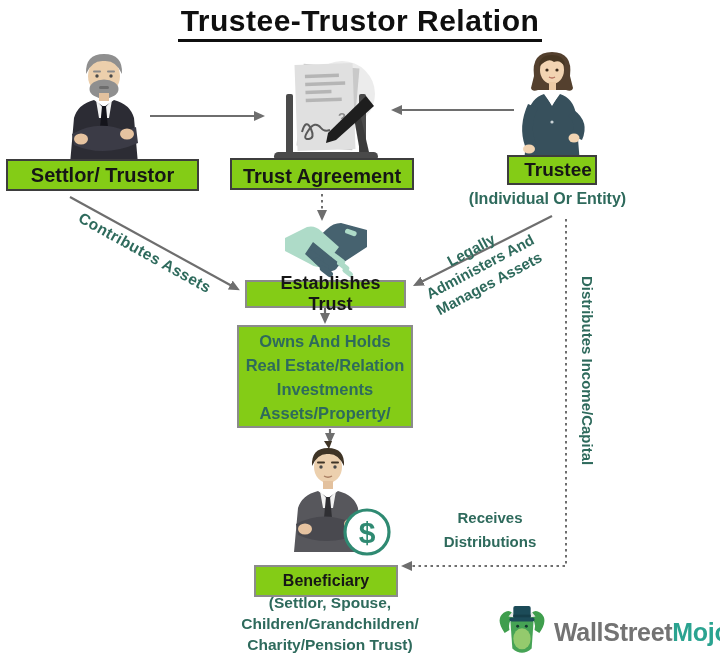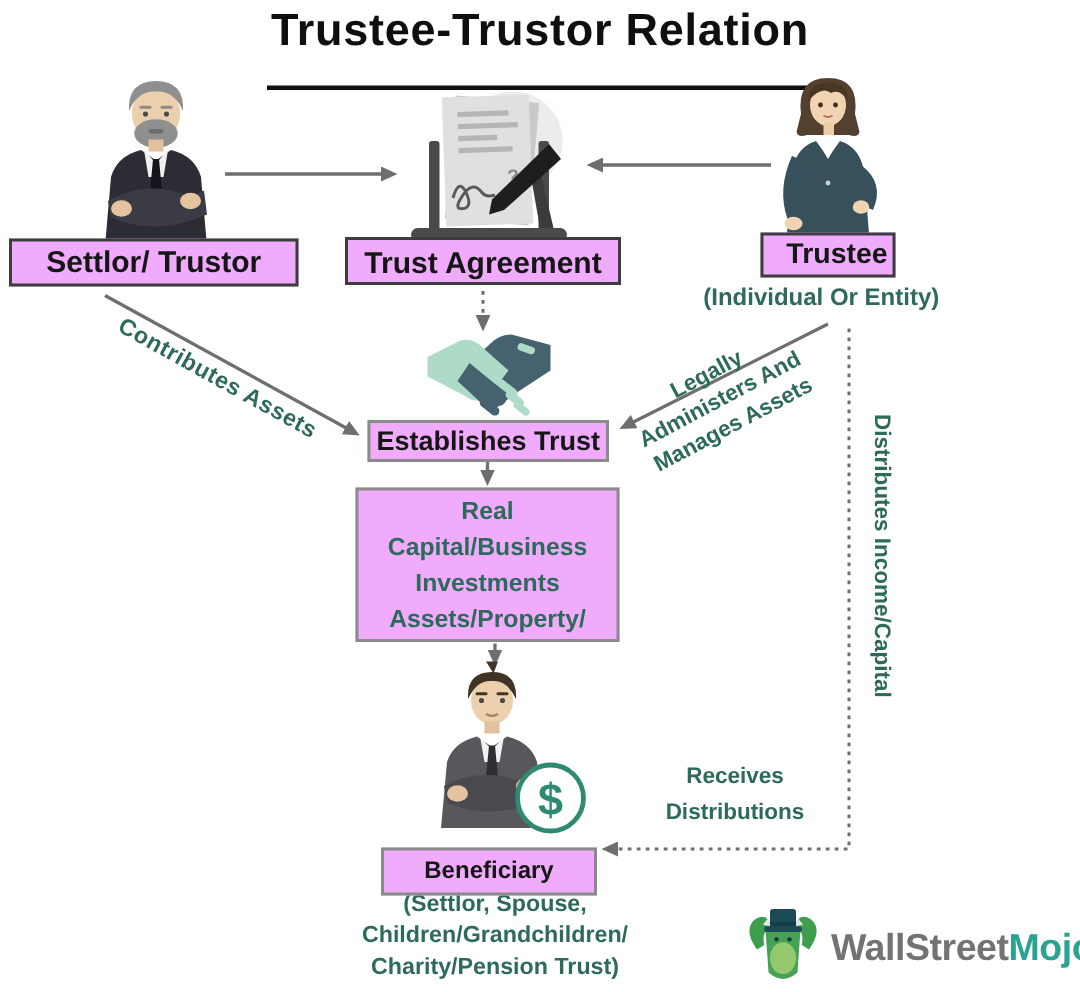--- a/index.html
+++ b/index.html
@@ -7,33 +7,33 @@
   .canvas {
     position:relative; width:720px; height:661px; background:#ffffff;
     font-family:"Liberation Sans", sans-serif; overflow:hidden;
   }
   .layer { position:absolute; left:0; top:0; }
   svg.connectors { z-index:1; }
   .fig { position:absolute; z-index:2; }
   .title-wrap { position:absolute; top:4px; left:0; width:100%; text-align:center; z-index:2; }
   .title-wrap span {
     display:inline-block; font-size:30px; font-weight:bold; color:#0f0f0f;
-    border-bottom:3px solid #0f0f0f; padding:0 3px 19px 3px; letter-spacing:.5px;
+    border-bottom:3px solid #0f0f0f; padding:0 3px 1px 3px; letter-spacing:.5px;
   }
   .box {
-    position:absolute; background:#f0abfc; display:flex; flex-direction:column;
+    position:absolute; background:#84cc16; display:flex; flex-direction:column;
     align-items:center; justify-content:center; font-weight:bold; color:#161616; z-index:3;
     text-align:center;
   }
   .box-dark { border:2.5px solid #3d3d3d; }
   .box-gray { border:2px solid #8b8b8b; }
   .settlor-box     { left:6px;   top:159px; width:193px; height:32px; font-size:20px; }
   .agreement-box   { left:230px; top:158px; width:184px; height:32px; font-size:20px;justify-content:flex-end; }
   .trustee-box     { left:507px; top:155px; width:90px;  height:30px; font-size:19px;padding-left:12px; }
-  .establishes-box { left:245px; top:280px; width:161px; height:28px; font-size:18px; }
+  .establishes-box { left:245px; top:280px; width:161px; height:28px; font-size:18px;padding-left:10px; }
   .owns-box        { left:237px; top:325px; width:176px; height:103px; font-size:16.5px;
                      color:#2e6a5c; line-height:24px; border-width:2px; }
   .beneficiary-box { left:254px; top:565px; width:144px; height:32px; font-size:16px;
                      border-width:2.5px; }
   .glabel { position:absolute; color:#2e6a5c; font-weight:bold; z-index:2; text-align:center; }
   .lbl-entity      { left:450px; top:190px; width:195px; font-size:16px;text-align:center; }
   .lbl-contributes { left:84px;  top:209px; font-size:15.5px; white-space:nowrap;
                      transform:rotate(29deg); transform-origin:0 0; letter-spacing:.4px; }
   .lbl-legally     { left:395px; top:238px; width:170px; font-size:15px; line-height:19px;
                      transform:rotate(-28deg); }
@@ -173,21 +173,22 @@
   <div class="box box-dark agreement-box">
     <span>Trust Agreement</span>
   </div>
   <div class="box box-dark trustee-box">
     <span>Trustee</span>
   </div>
   <div class="box box-gray establishes-box">
     <span>Establishes Trust</span>
   </div>
   <div class="box box-gray owns-box">
-    <div>Real Capital/Business</div>
+    <div>Owns And Holds</div>
+    <div>Real Estate/Relation</div>
     <div>Investments</div>
     <div>Assets/Property/</div>
   </div>
   <div class="box box-gray beneficiary-box">
     <span>Beneficiary</span>
   </div>
 
   <div class="glabel lbl-entity">(Individual Or Entity)</div>
   <div class="glabel lbl-contributes">Contributes Assets</div>
   <div class="glabel lbl-legally">

